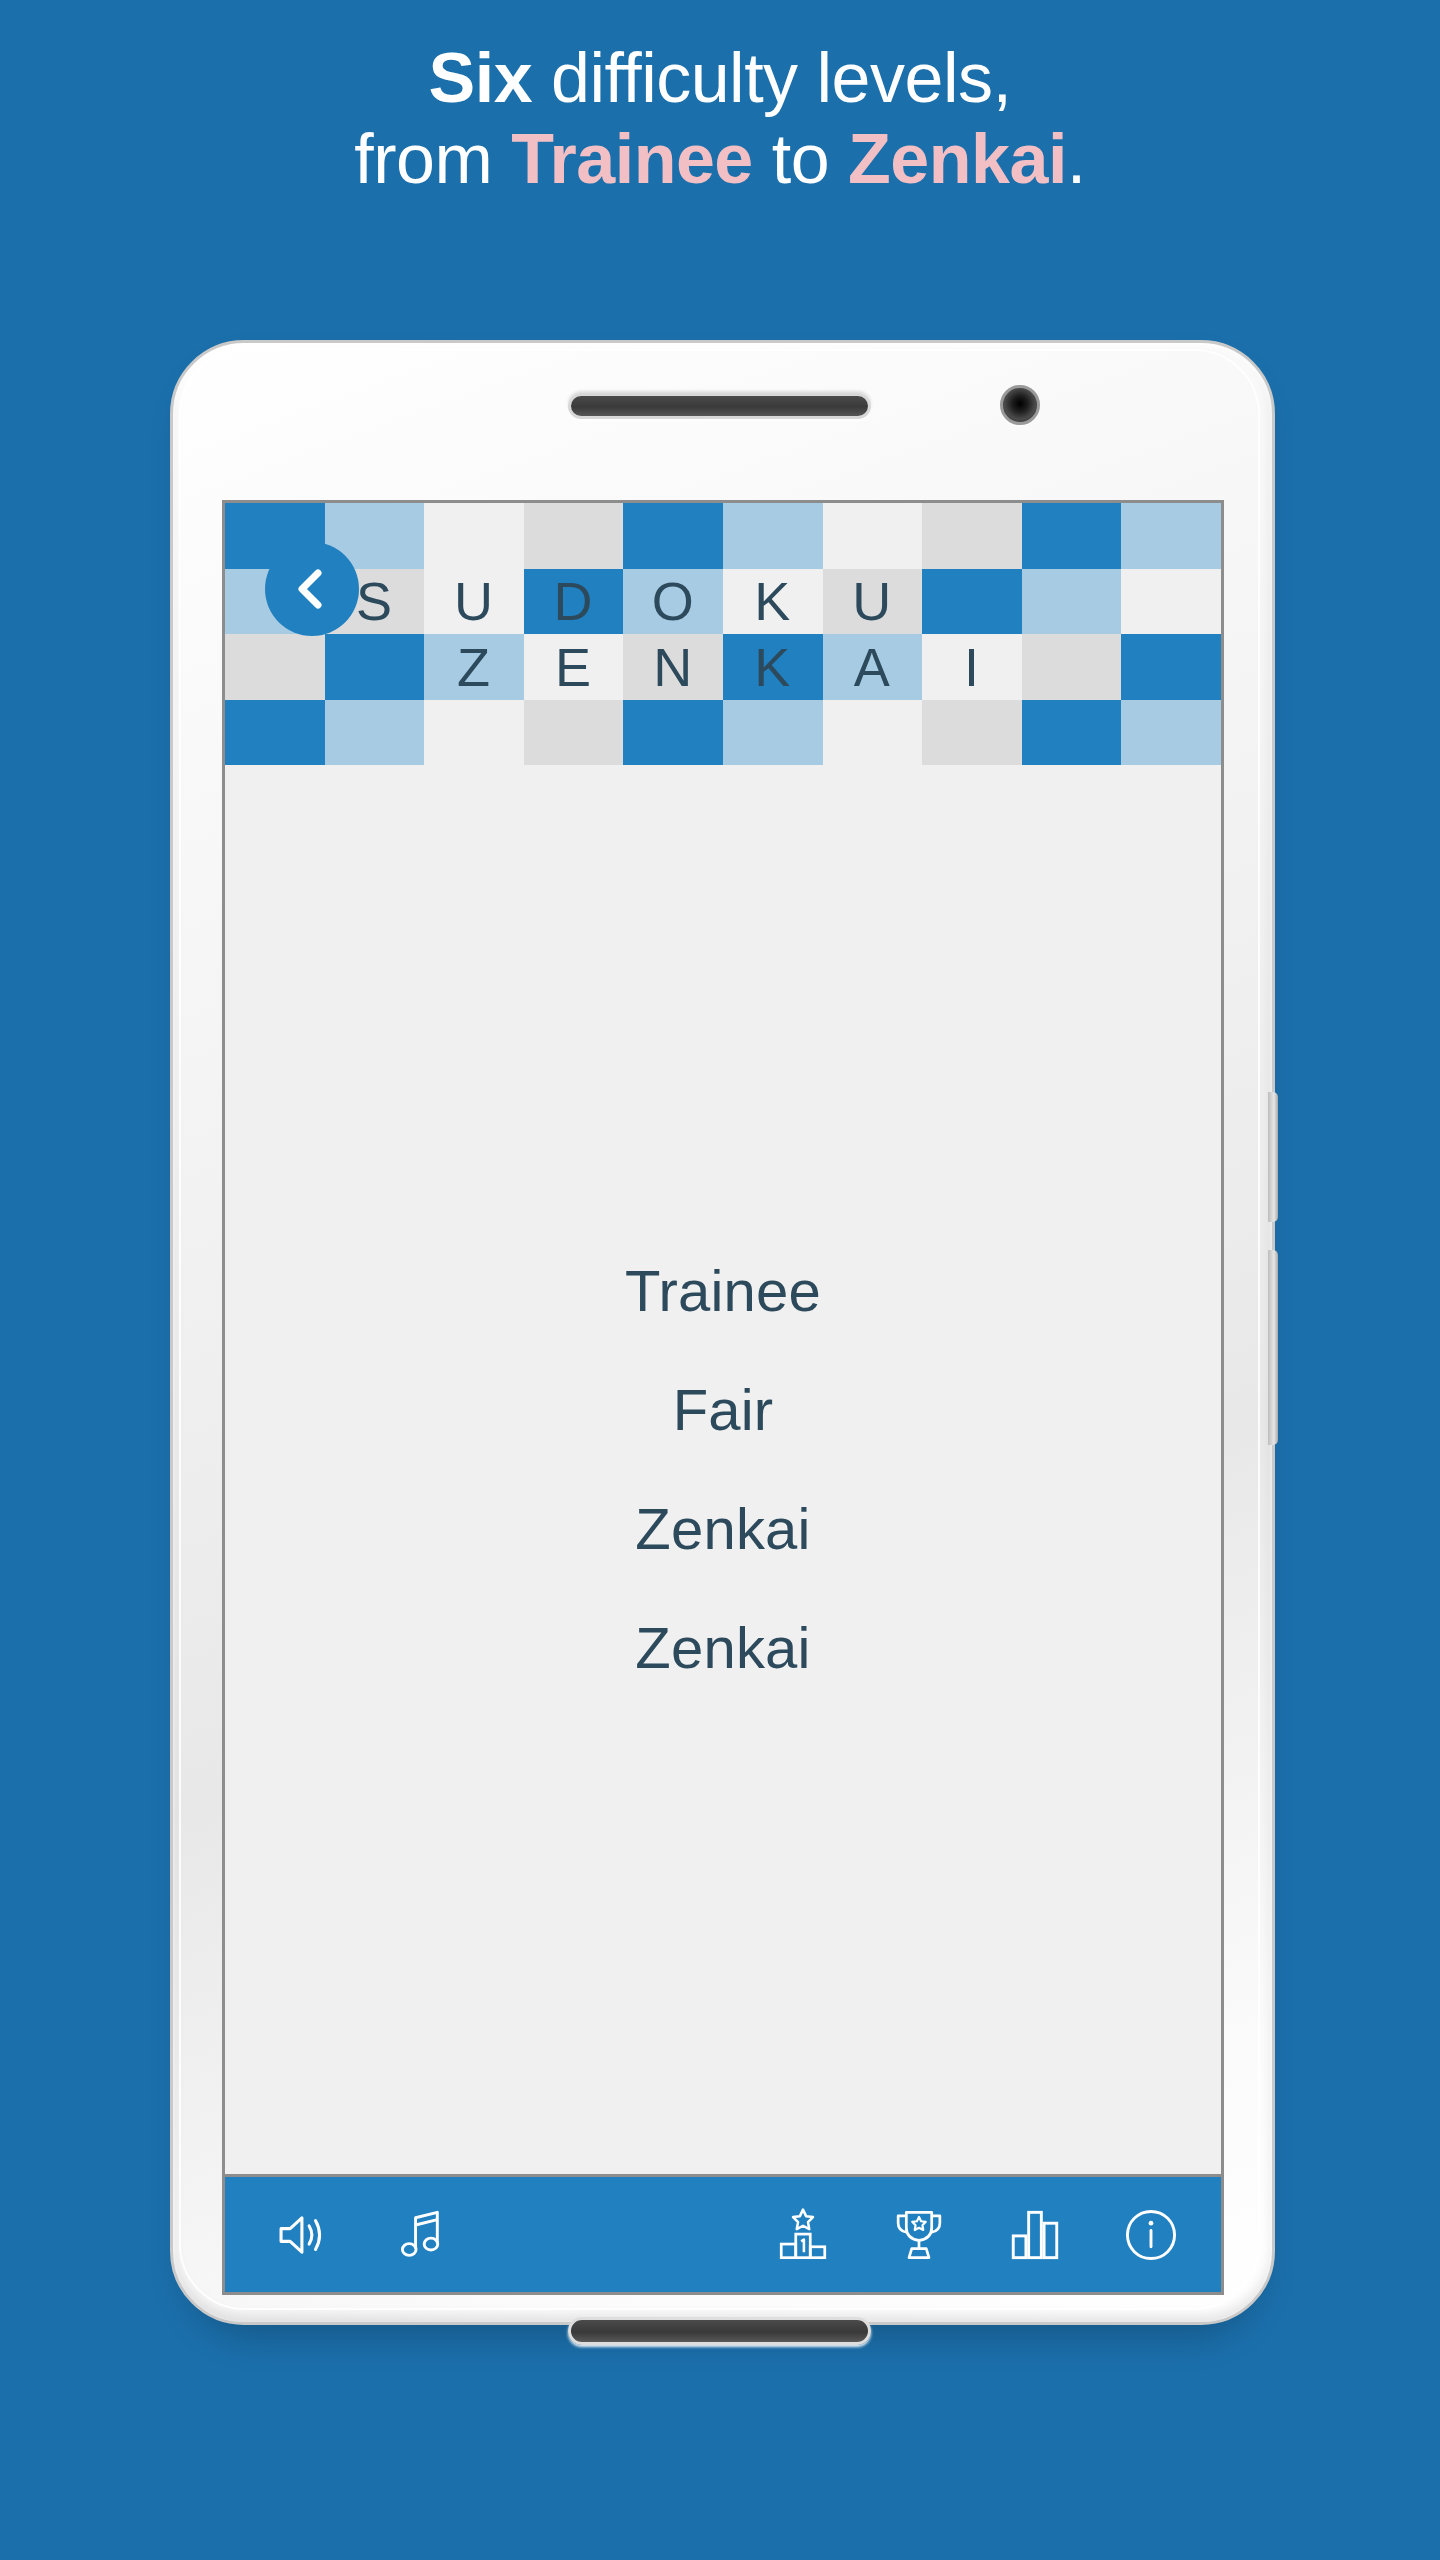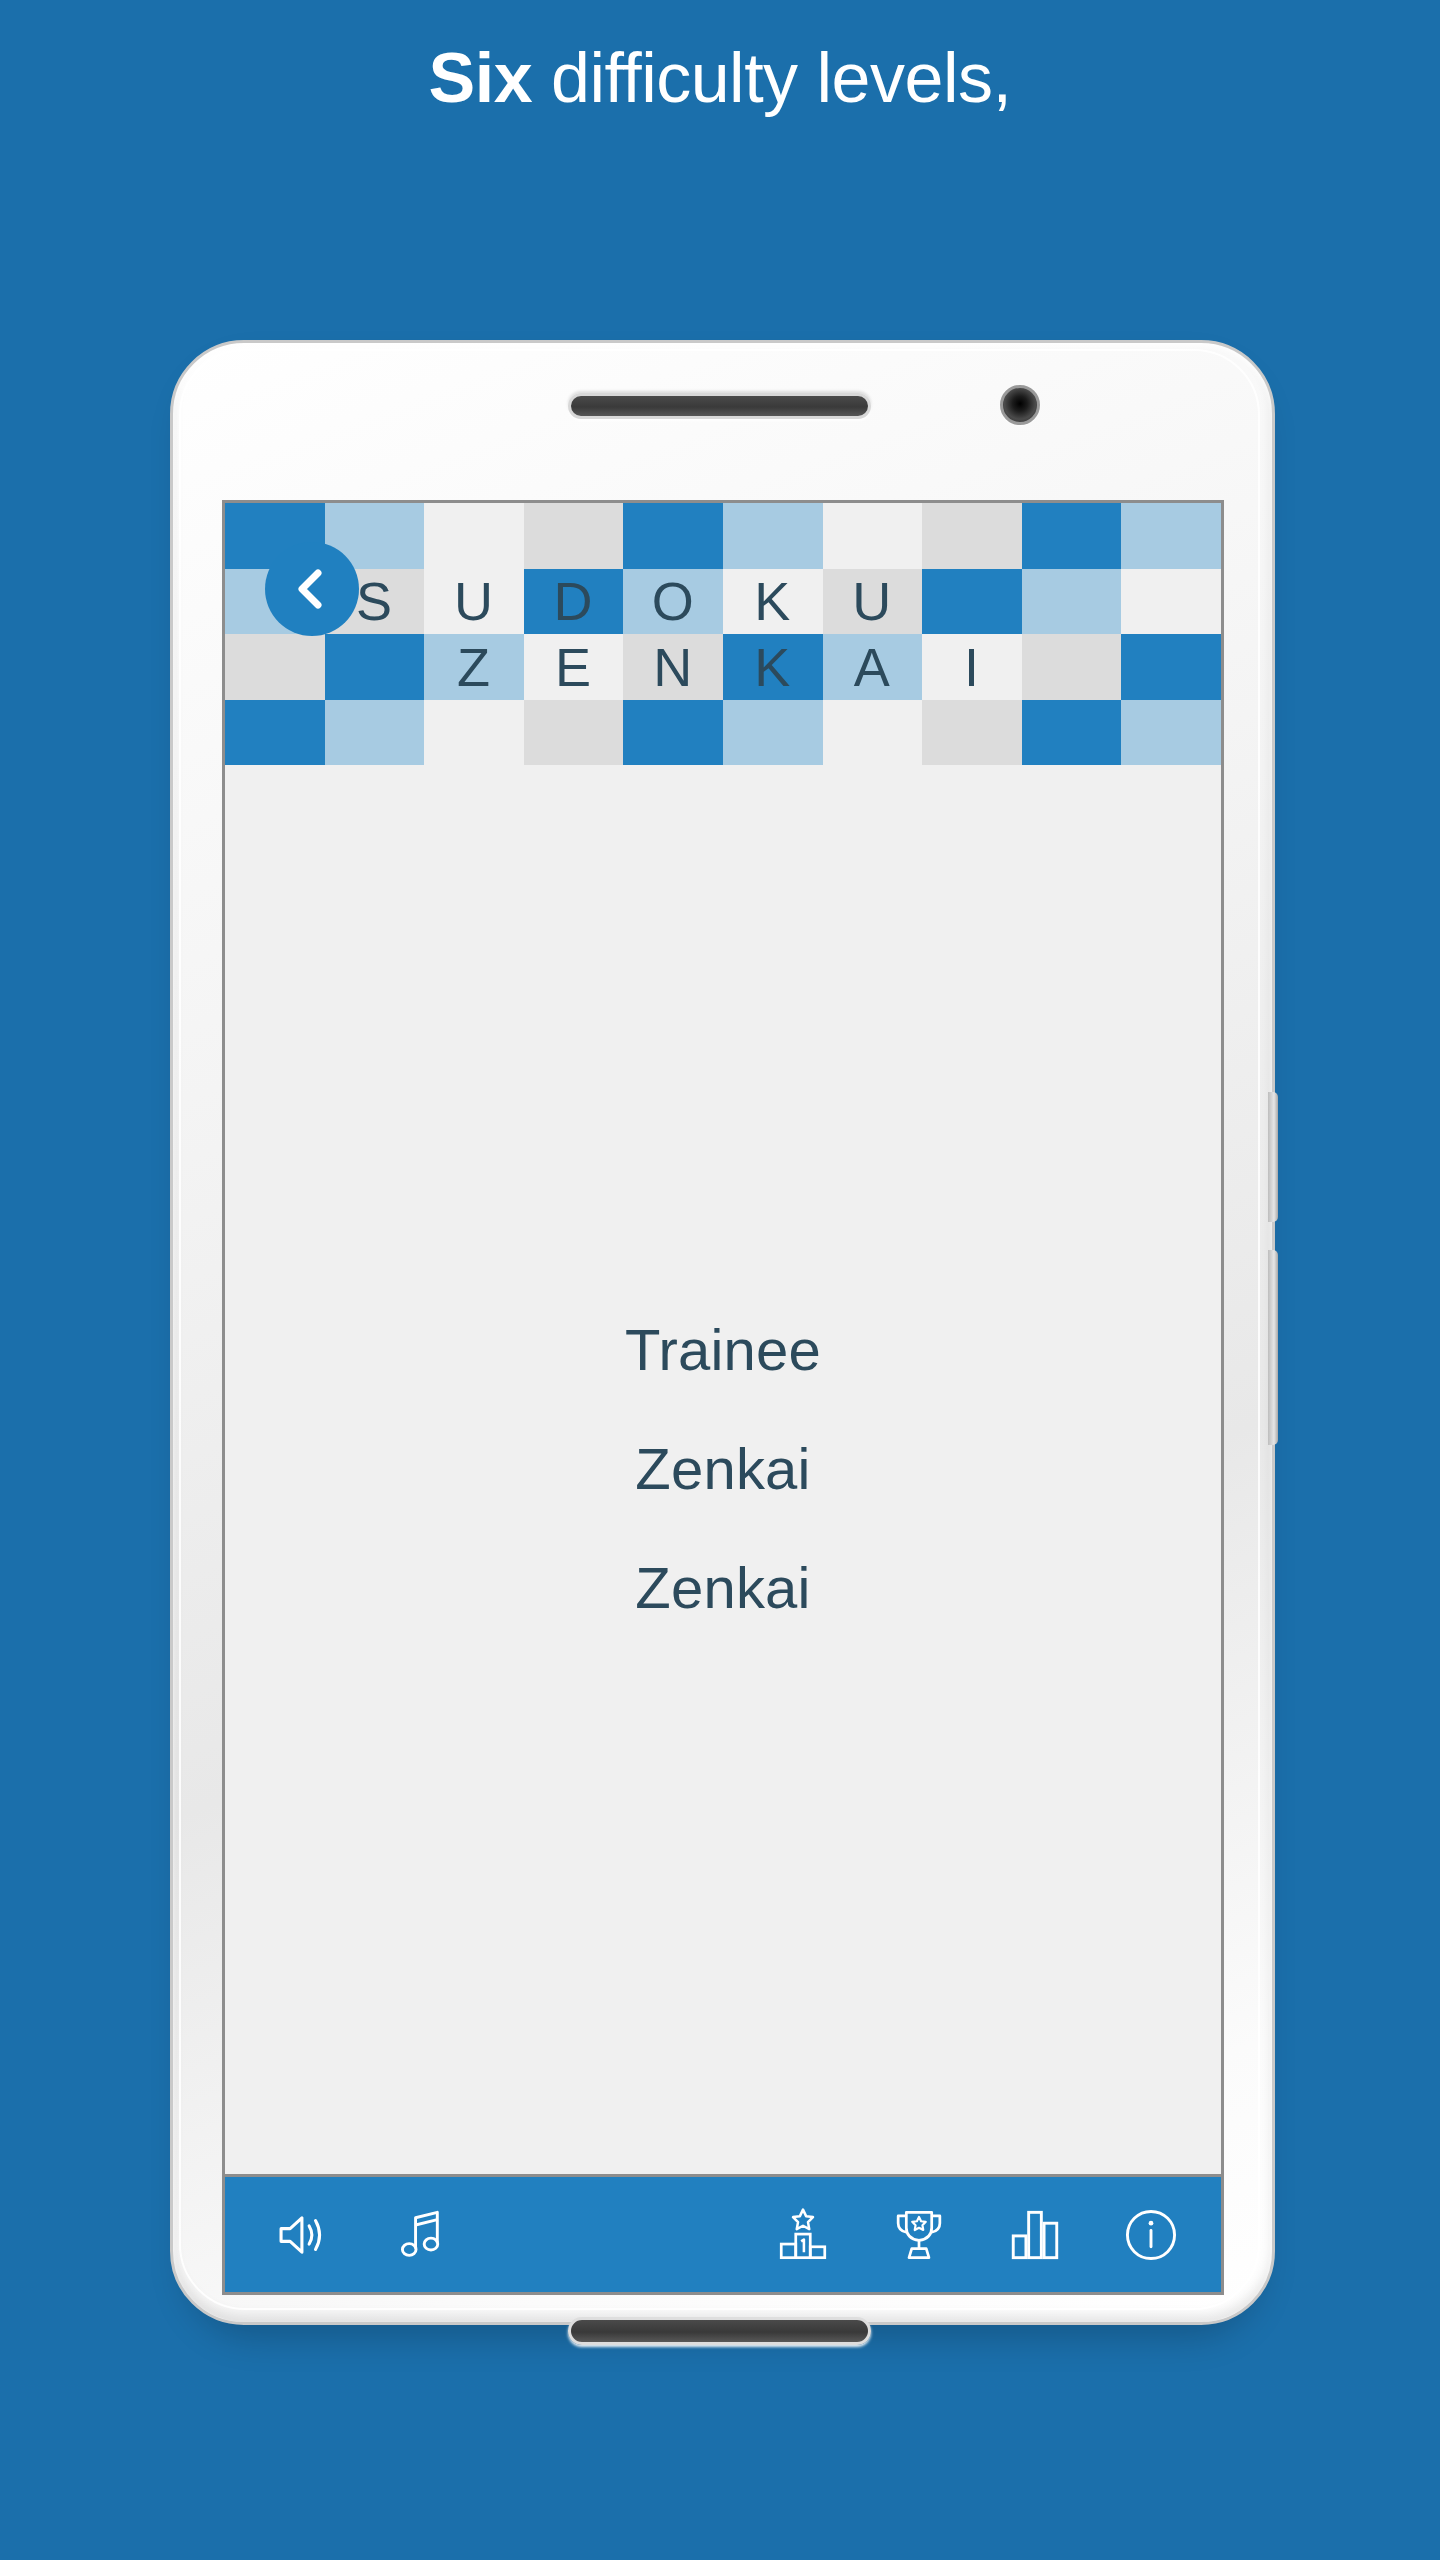--- a/index.html
+++ b/index.html
@@ -145,20 +145,21 @@
   .bb-left { display:flex; align-items:center; gap:52px; margin-left:42px; }
   .bb-right { display:flex; align-items:center; gap:48px; margin-left:auto; margin-right:36px; }
   .bb-icon { width:68px; height:68px; display:flex; align-items:center; justify-content:center; }
   .bb-icon svg { display:block; }
 </style>
 </head>
 <body>
 
 <div class="headline">
   <span class="line"><span class="b">Six</span><span> difficulty levels,</span></span>
+  <span class="line"><span>from </span><span class="pink">Trainee</span><span> to </span><span class="pink">Zenkai</span><span>.</span></span>
 </div>
 
 <div class="phone">
   <div class="phone-shadow"></div>
   <div class="phone-body"></div>
   <div class="phone-inner-hl"></div>
 </div>
 
 <div class="earpiece"></div>
 <div class="camera"></div>
@@ -244,20 +245,21 @@
     </div>
 
   <div class="back-btn">
     <svg width="48" height="48" viewBox="0 0 48 48">
       <path d="M30 8 L14 24 L30 40" fill="none" stroke="#ffffff" stroke-width="7" stroke-linecap="round" stroke-linejoin="round"></path>
     </svg>
   </div>
 
   <div class="levels" id="levels">
       <div class="level">Trainee</div>
+      <div class="level">Fair</div>
       <div class="level">Zenkai</div>
       <div class="level">Zenkai</div>
     </div>
 
   <div class="bottombar">
     <div class="bb-left">
       <div class="bb-icon">
         <svg width="58" height="58" viewBox="0 0 64 64">
           <path d="M10 25 H20 L33 13 V51 L20 39 H10 Z" fill="none" stroke="#fff" stroke-width="3.4" stroke-linejoin="round"></path>
           <path d="M41 22 Q47 32 41 42" fill="none" stroke="#fff" stroke-width="3.4" stroke-linecap="round"></path>

